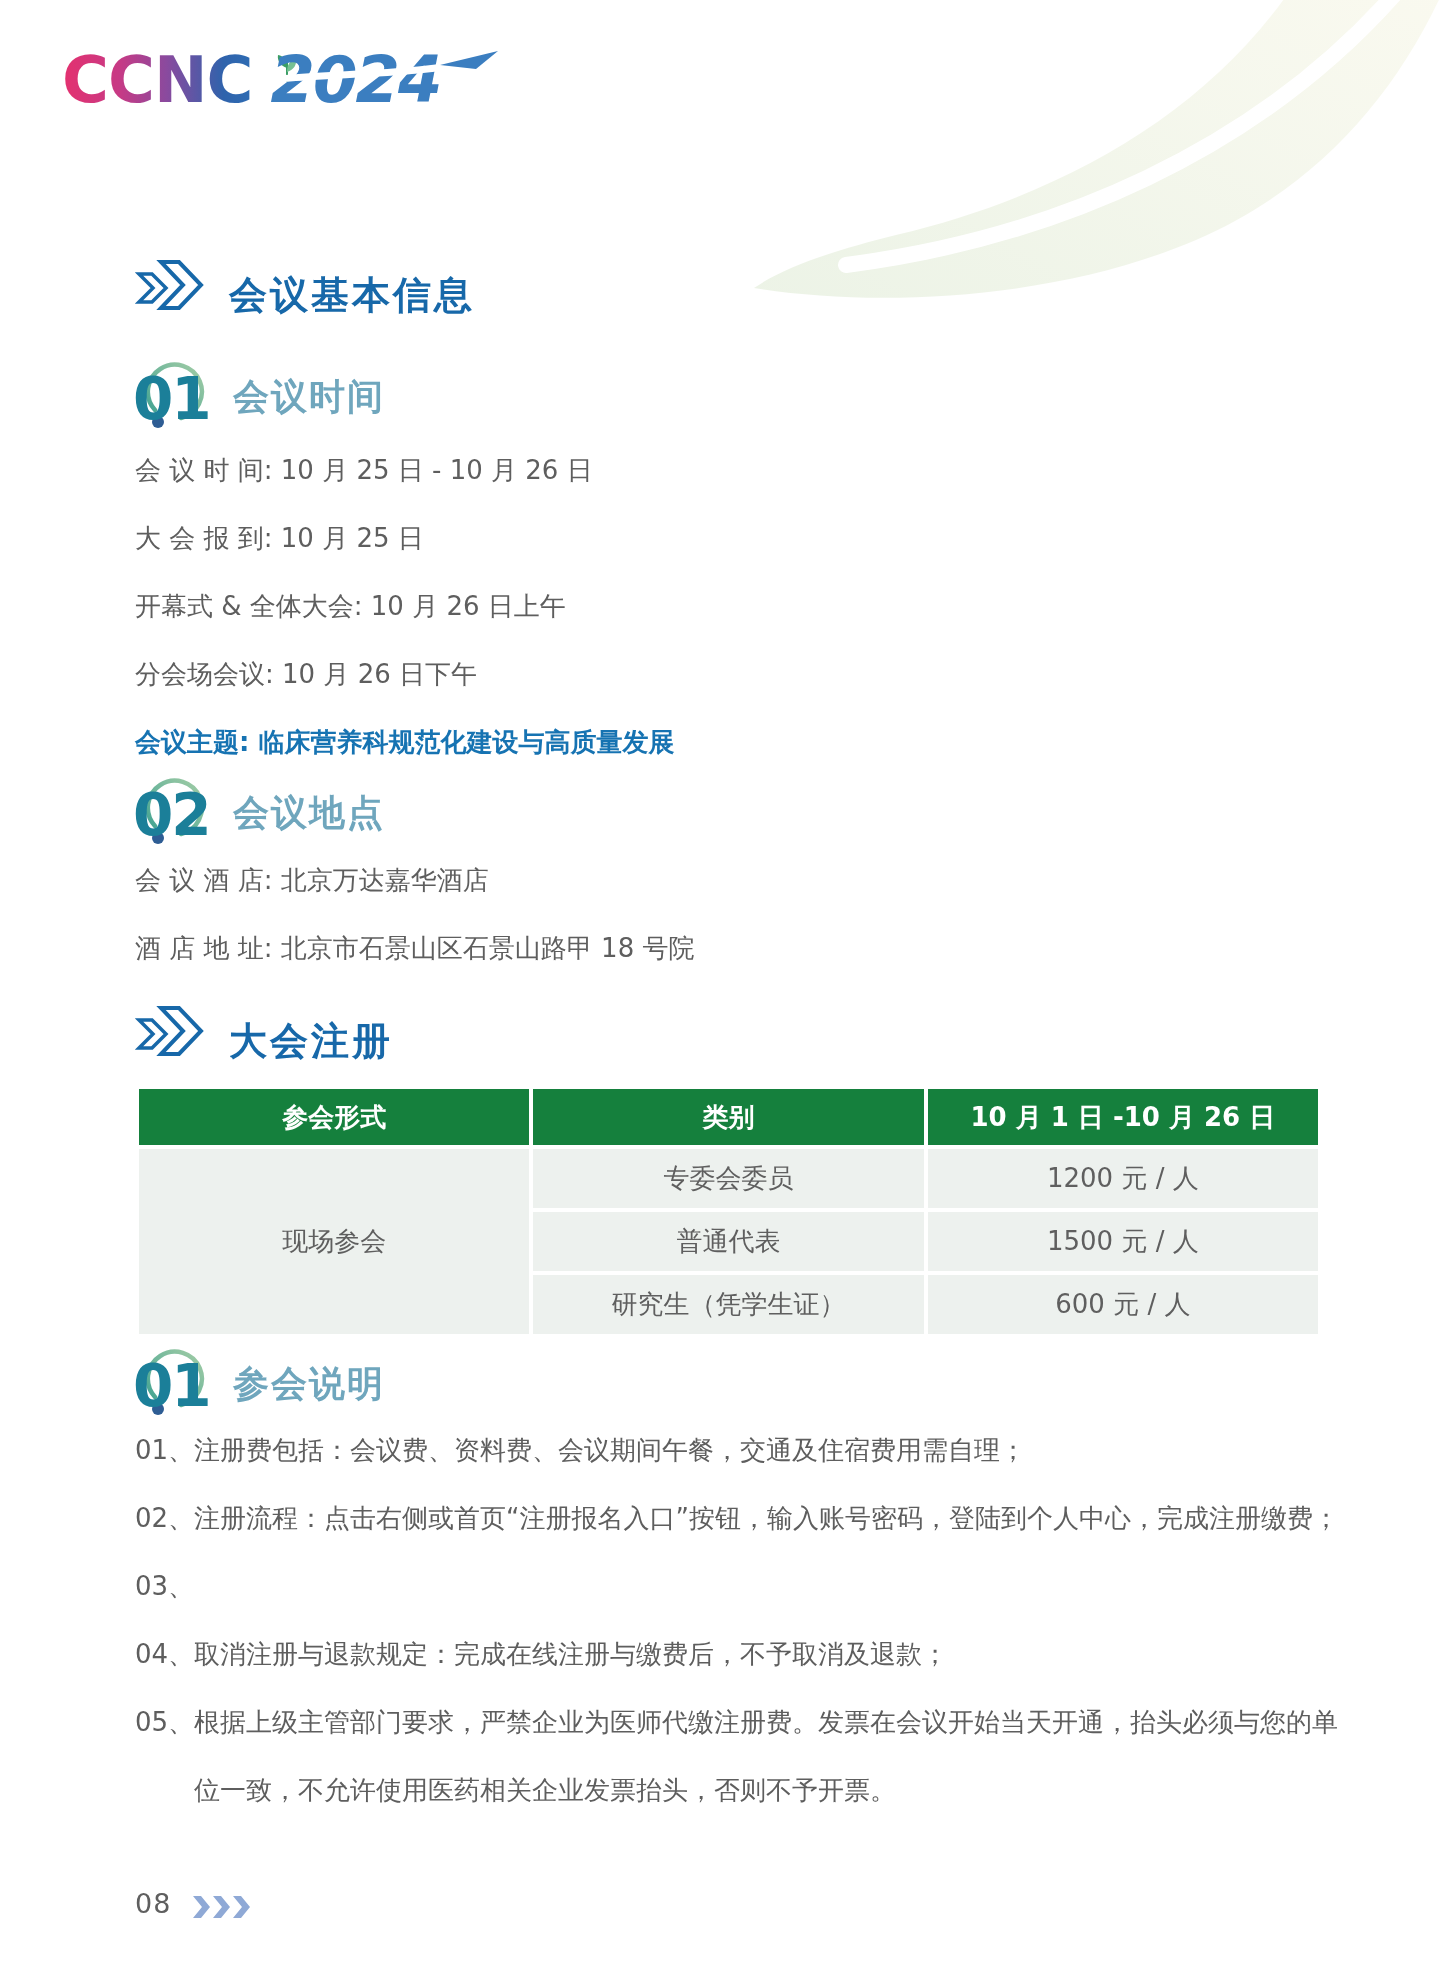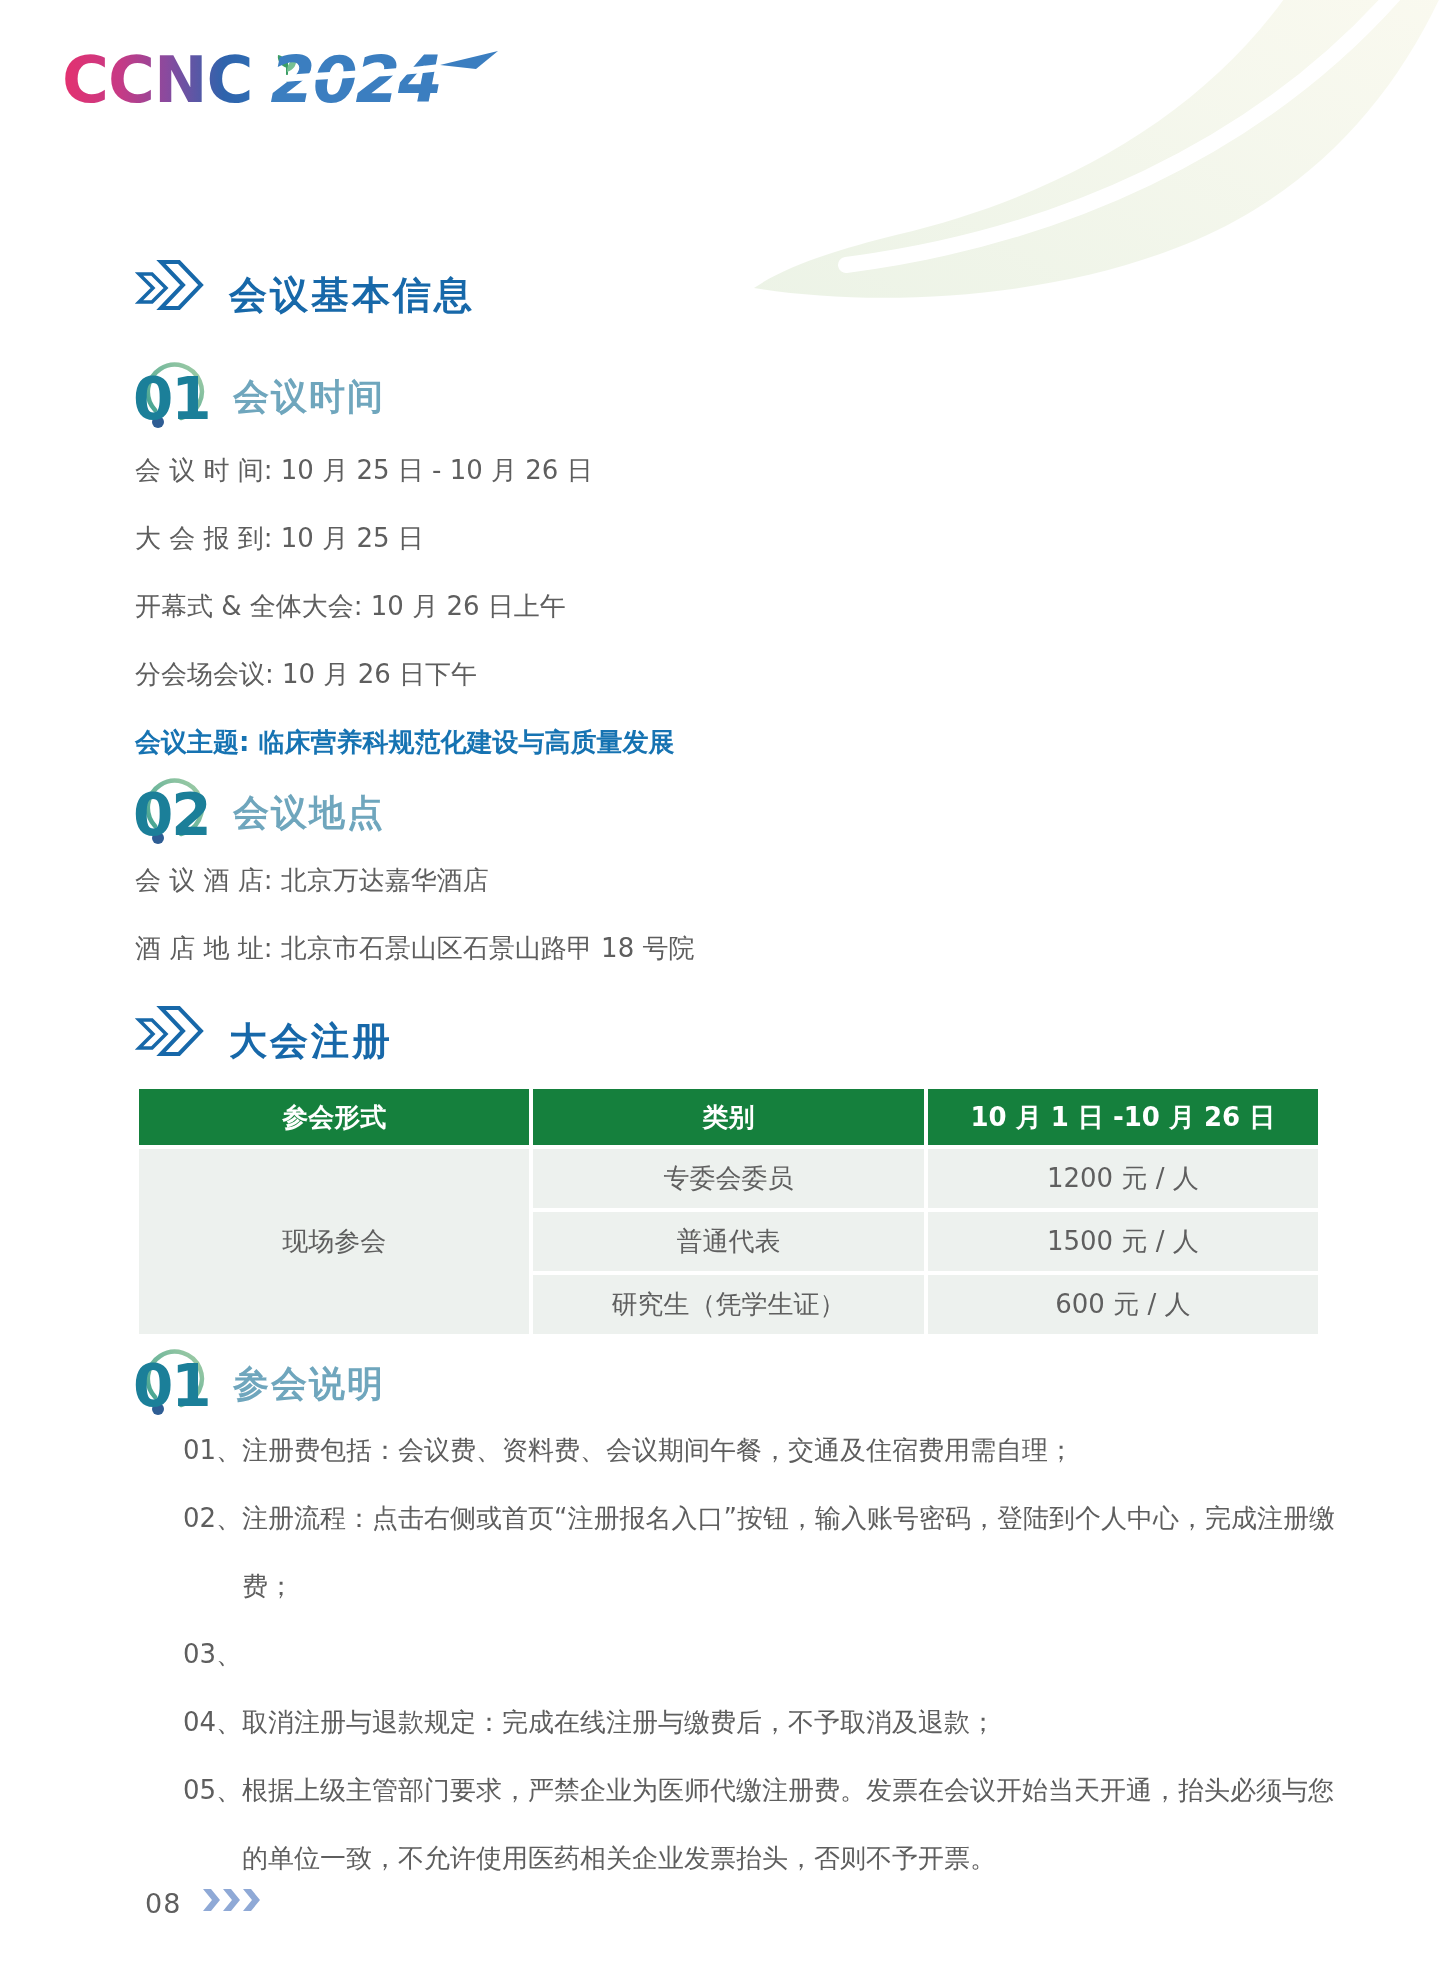--- a/index.html
+++ b/index.html
@@ -53,25 +53,25 @@
     height:60px; text-align:center; border:2px solid #ffffff;
   }
   .reg-table td {
     background:#edf1ee; color:#5f5f5f; font-size:26px;
     height:63px; text-align:center; vertical-align:middle; border:2px solid #ffffff;
   }
 
   
   .notes { position:absolute; left:135px; top:1416px; width:1215px; }
   .note { display:flex; align-items:flex-start; }
-  .note .no { flex:0 0 58px; line-height:68px; font-size:26px; color:#5e5e5e;margin-left:48px; }
+  .note .no { flex:0 0 58px; line-height:68px; font-size:26px; color:#5e5e5e; }
   .note .txt { line-height:68px; font-size:26px; color:#5e5e5e; }
 
   
-  .footer { position:absolute; left:135px; top:1888px; display:flex; align-items:flex-start; gap:20px;margin-left:10px; }
+  .footer { position:absolute; left:135px; top:1888px; display:flex; align-items:flex-end; gap:20px; }
   .footer .pagenum { font-size:27px; color:#5f5f5f; letter-spacing:1px; }
 </style>
 </head>
 <body>
 
 <svg width="0" height="0" style="position:absolute" aria-hidden="true">
   <defs>
     <linearGradient id="arcg" x1="0" y1="1" x2="1" y2="0">
       <stop offset="0" stop-color="#3ea191"></stop>
       <stop offset="1" stop-color="#a3cda6"></stop>

